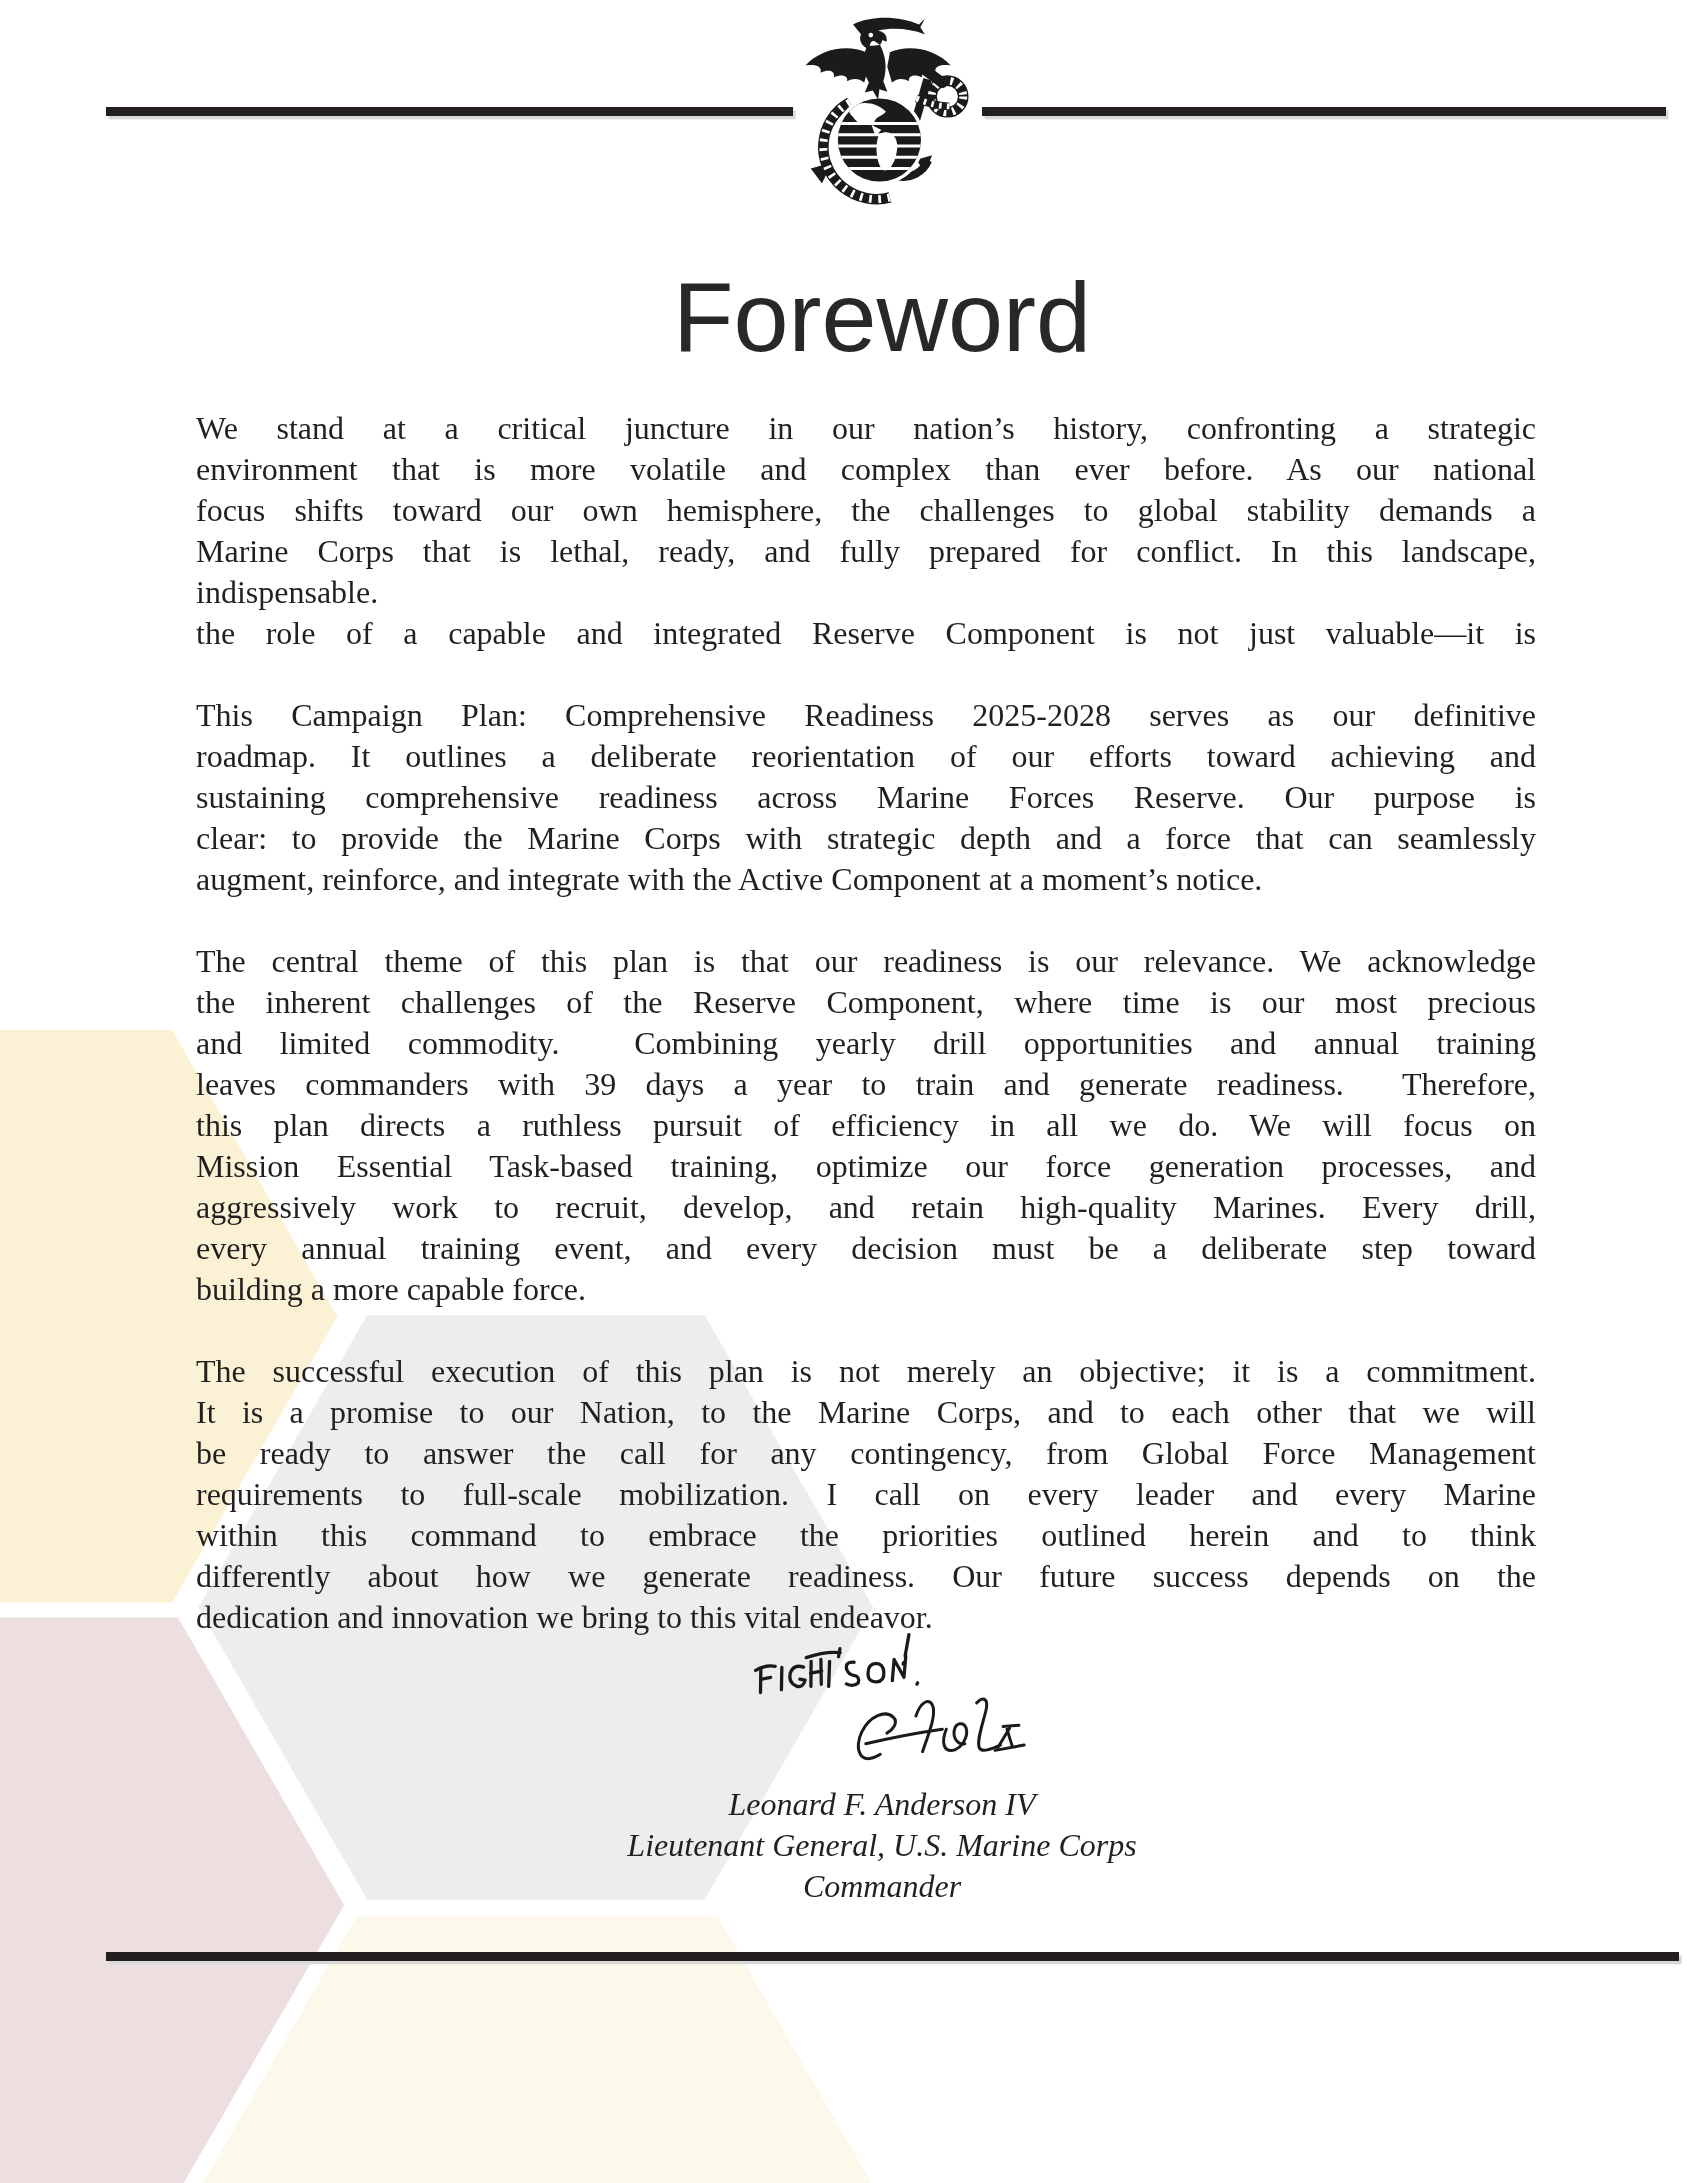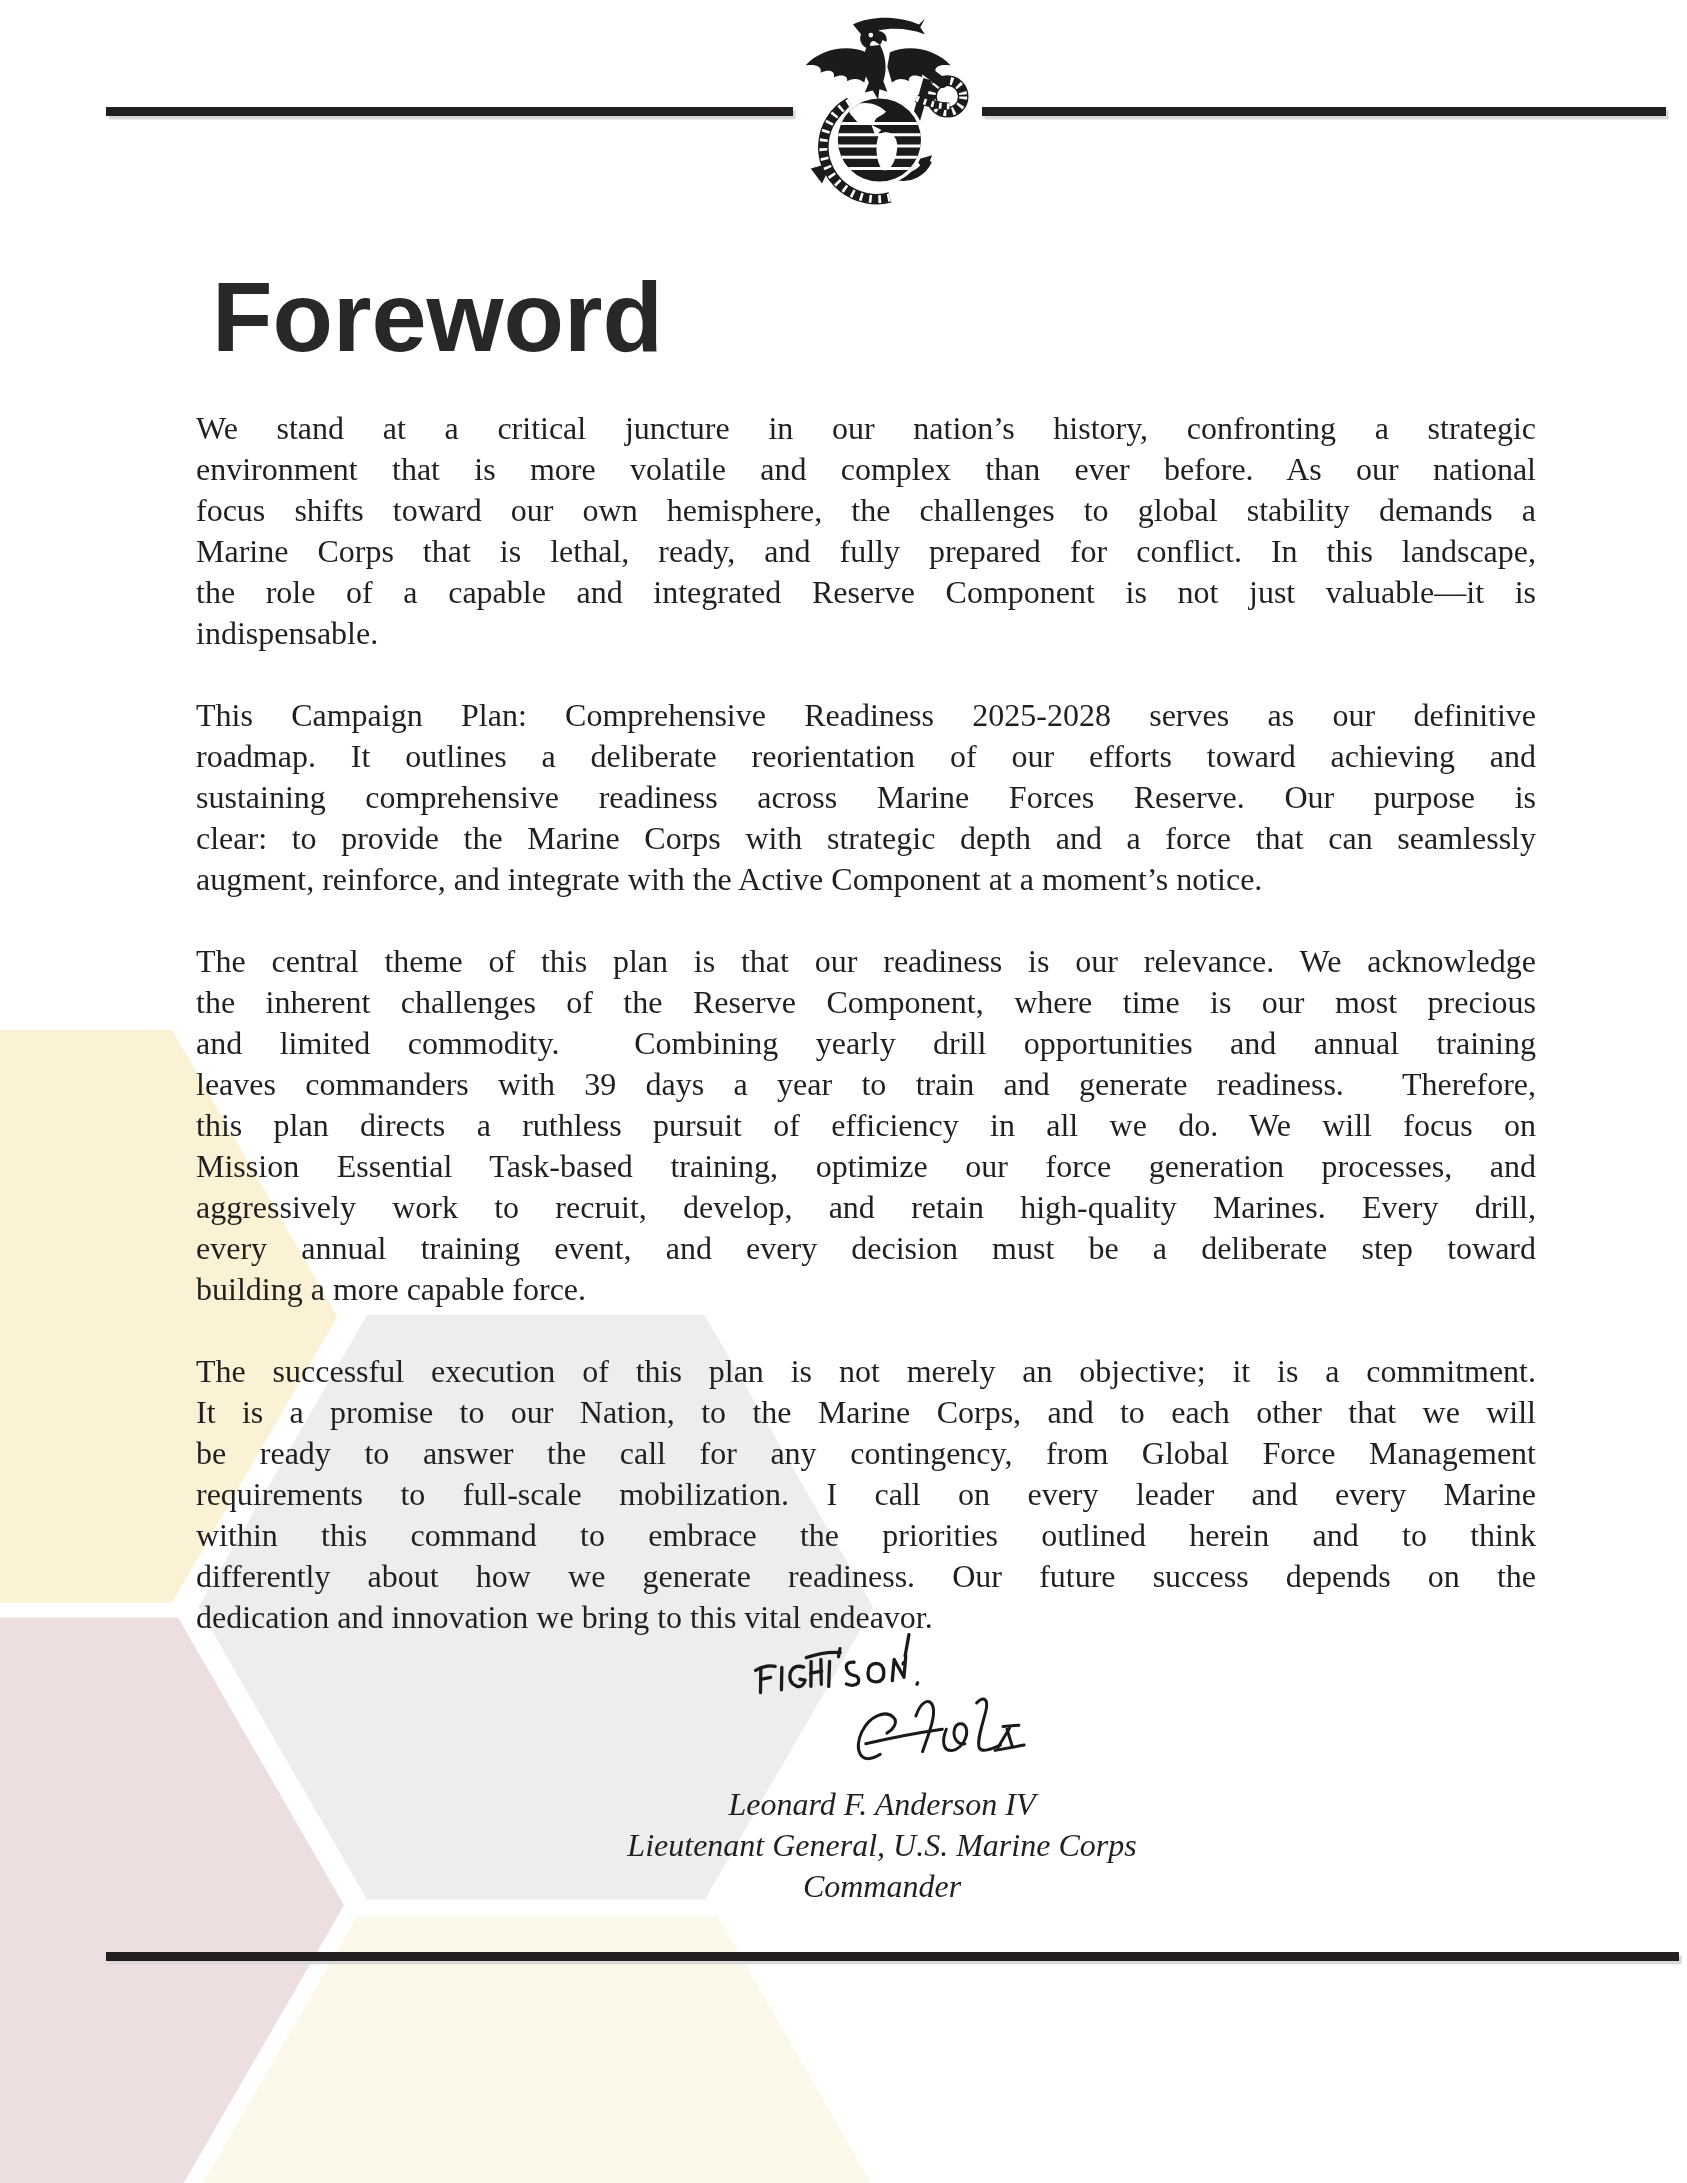--- a/index.html
+++ b/index.html
@@ -9,22 +9,22 @@
   }
   .bg-hex{position:absolute;left:0;top:0;z-index:0;pointer-events:none;}
   .rule{position:absolute;height:8.6px;background:#231f20;box-shadow:2.6px 3.3px 0 #d8d8d8;z-index:3;}
   .rule-top-left{left:106px;top:107px;width:687px;}
   .rule-top-right{left:982px;top:107px;width:684px;}
   .rule-bottom{left:106px;top:1952px;width:1573px;height:9.3px;}
   .emblem{position:absolute;left:787px;top:10px;z-index:4;}
   .ink{fill:#1b1b1b;}
   .title{
     position:absolute;left:212px;top:267px;width:1340px;margin:0;z-index:4;
-    font-family:"Liberation Sans","DejaVu Sans",sans-serif;font-weight:700;
-    font-size:99px;line-height:99px;color:#282828;letter-spacing:0px;
+    font-family:"Liberation Sans","DejaVu Sans",sans-serif;font-weight:400;
+    font-size:99px;line-height:99px;text-align:center;color:#282828;letter-spacing:0px;
   }
   .body-text{position:absolute;left:196px;top:408px;width:1340px;z-index:4;font-size:32px;line-height:41px;}
   .para{margin:0 0 41px 0;}
   .pline{text-align:justify;text-align-last:justify;white-space:nowrap;}
   .pline-last{text-align-last:left;}
   .hand{position:absolute;z-index:5;}
   .hand path,.sig path{stroke:#1a1a1a;fill:none;stroke-linecap:round;stroke-linejoin:round;}
   .sig{position:absolute;z-index:5;}
   .sig-block{
     position:absolute;left:212px;top:1784px;width:1340px;z-index:4;
@@ -99,22 +99,22 @@
   </svg>
 
   <h1 class="title">Foreword</h1>
 
   <div class="body-text">
     <div class="para">
         <div class="pline">We stand at a critical juncture in our nation’s history, confronting a strategic</div>
         <div class="pline">environment that is more volatile and complex than ever before. As our national</div>
         <div class="pline">focus shifts toward our own hemisphere, the challenges to global stability demands a</div>
         <div class="pline">Marine Corps that is lethal, ready, and fully prepared for conflict. In this landscape,</div>
+        <div class="pline pline-last">indispensable.</div>
         <div class="pline">the role of a capable and integrated Reserve Component is not just valuable—it is</div>
-        <div class="pline pline-last">indispensable.</div>
       </div>
     <div class="para">
         <div class="pline">This Campaign Plan: Comprehensive Readiness 2025-2028 serves as our definitive</div>
         <div class="pline">roadmap. It outlines a deliberate reorientation of our efforts toward achieving and</div>
         <div class="pline">sustaining comprehensive readiness across Marine Forces Reserve. Our purpose is</div>
         <div class="pline">clear: to provide the Marine Corps with strategic depth and a force that can seamlessly</div>
         <div class="pline pline-last">augment, reinforce, and integrate with the Active Component at a moment’s notice.</div>
       </div>
     <div class="para">
         <div class="pline">The central theme of this plan is that our readiness is our relevance. We acknowledge</div>

